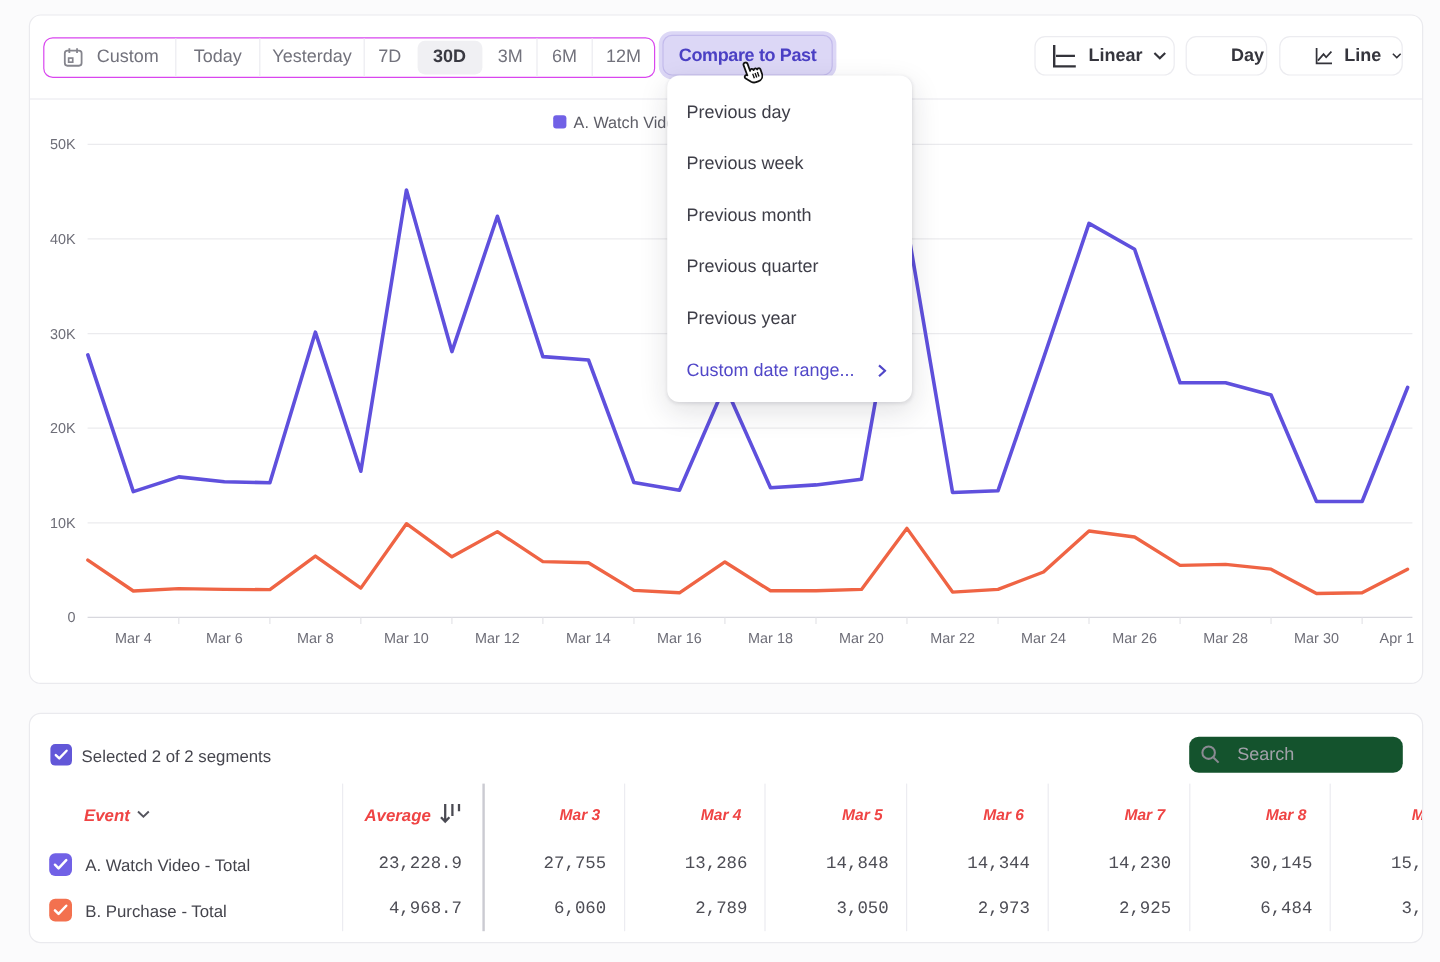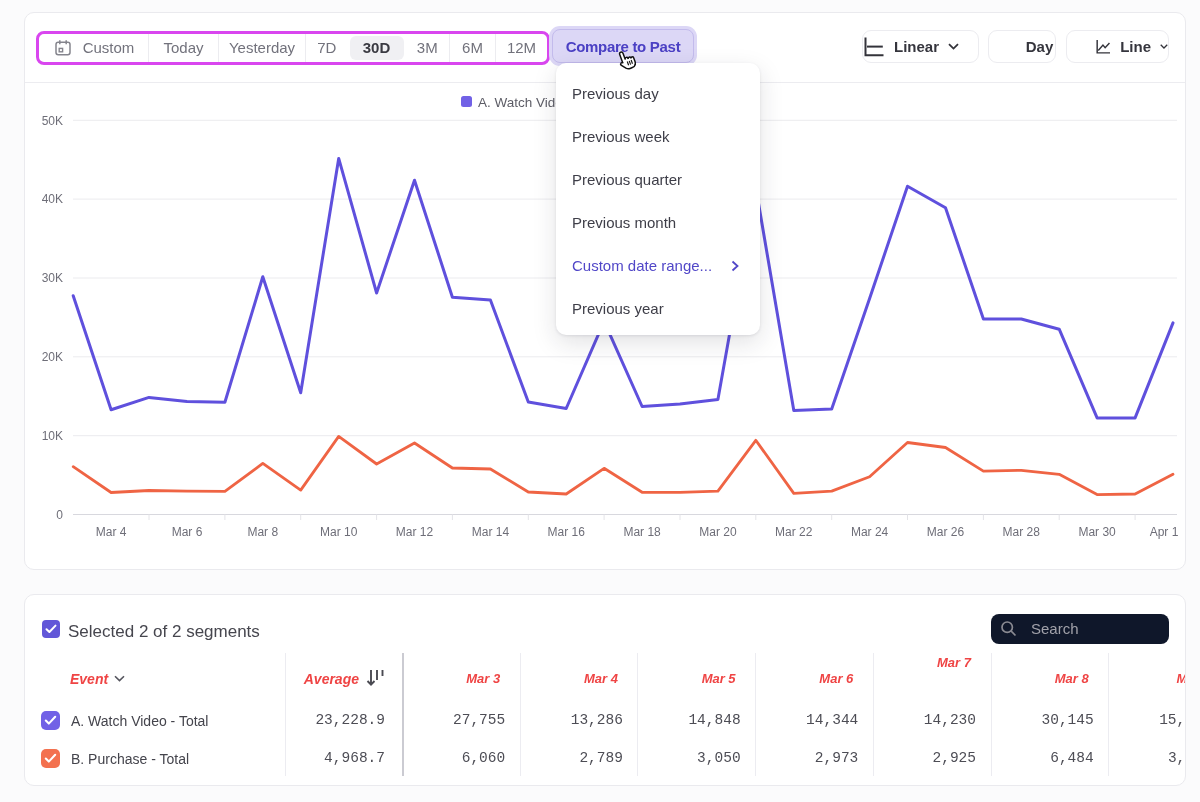--- a/index.html
+++ b/index.html
@@ -2,21 +2,21 @@
 <html><head>
 <meta charset="utf-8">
 <style>
 * { margin:0; padding:0; box-sizing:border-box; }
 html,body { width:1200px; height:802px; background:#fbfbfc; font-family:"Liberation Sans",sans-serif; position:relative; overflow:hidden; }
 .card { position:absolute; background:#fff; border:1px solid #eaeaee; border-radius:10px; }
 #topcard { left:24px; top:12px; width:1162px; height:558px; }
 #botcard { left:24px; top:594px; width:1162px; height:192px; overflow:hidden; }
 .abs { position:absolute; }
 
-#seg { position:absolute; left:11px; top:17.5px; height:34px; border:3px solid #d946ef; border-radius:8px; background:#fff; display:flex; align-items:stretch; }
+#seg { position:absolute; left:11px; top:17.5px; height:34px; border:1px solid #d946ef; border-radius:8px; background:#fff; display:flex; align-items:stretch; }
 #seg .it { display:flex; align-items:center; justify-content:center; font-size:15px; color:#72727c; border-right:1px solid #ececf0; position:relative; }
 #seg .it:last-child { border-right:none; }
 #seg .sel30 { position:relative; }
 #seg .hl { position:absolute; left:2px; right:2px; top:2px; bottom:2px; background:#f0f0f3; border-radius:6px; }
 #seg .sel30 span { position:relative; color:#3a3a42; font-weight:700;text-align:right; }
 .tbtn { position:absolute; top:17px; height:33px; background:#fff; border:1px solid #ececf0; border-radius:9px; display:flex; align-items:center; font-size:15px; color:#35353d; font-weight:700; }
 
 #cmpOuter { position:absolute; left:524px; top:13px; width:148px; height:40px; background:#dcd7f6; border-radius:11px;padding-left:29px; }
 #cmpInner { position:absolute; left:3px; top:3px; right:3px; bottom:3px; border:1px solid #c3bbec; border-radius:8px; display:flex; align-items:center; justify-content:center; font-size:15px; font-weight:700; letter-spacing:-0.3px; color:#4b40c4; }
 
@@ -49,21 +49,21 @@
         <div class="hl"></div>
         <span>30D</span>
       </div>
     <div class="it" style="width:44.5px;">3M</div>
     <div class="it" style="width:46px;">6M</div>
     <div class="it" style="width:51px;">12M</div>
   </div>
   <div id="cmpOuter">
       <div id="cmpInner">Compare to Past</div>
     </div>
-  <div class="tbtn" style="left:837px; width:117px; ">
+  <div class="tbtn" style="left:837px; width:117px; padding-left:13px;">
     <svg width="21" height="21" viewBox="0 0 21 21" fill="none" stroke="#33333a" stroke-width="2">
       <path d="M2.5 1.5 V19.3 H20.5"></path>
       <line x1="4" y1="10.6" x2="19.8" y2="10.6"></line>
     </svg>
     <span style="margin-left:10px;">Linear</span>
     <svg width="11" height="7" viewBox="0 0 11 7" fill="none" stroke="#33333a" stroke-width="1.8" style="margin-left:9px;">
         <path d="M1 1.2 L5.5 5.6 L10 1.2"></path>
       </svg>
   </div>
   <div class="tbtn" style="left:963px; width:68px; justify-content:center;padding-left:44px;">
@@ -133,22 +133,22 @@
 <text x="617" y="93.5" font-size="13.5" fill="#5d5d66">B. Purchase - Total</text>
 </svg>
 </div>
 
 <div id="botcard" class="card">
   <div class="chk" style="left:17px; top:25px; width:18px; height:18px; background:#6257d8;">
     <svg width="12" height="10" viewBox="0 0 12 10" fill="none" stroke="#fff" stroke-width="2" stroke-linecap="round" stroke-linejoin="round">
         <path d="M1.5 5.2 L4.4 8 L10.5 1.6"></path>
       </svg>
   </div>
-  <div class="abs" style="left:43px; top:27px; font-size:17px; color:#46464e;">Selected 2 of 2 segments</div>
-  <div class="abs" style="left:966px; top:19px; width:178px; height:30px; background:#0f172a; border-radius:8px;">
+  <div class="abs" style="left:43px; top:27px; font-size:14px; color:#46464e;">Selected 2 of 2 segments</div>
+  <div class="abs" style="left:966px; top:19px; width:178px; height:30px; background:#14532d; border-radius:8px;">
     <svg width="18" height="18" viewBox="0 0 18 18" fill="none" stroke="#8a8a92" stroke-width="1.7" style="position:absolute; left:9px; top:6px;">
       <circle cx="7.2" cy="7.2" r="5.2"></circle>
         <line x1="11.2" y1="11.2" x2="15.5" y2="15.5"></line>
     </svg>
     <div style="position:absolute; left:40px; top:6px; font-size:15px; color:#a1a1a9;">Search</div>
   </div>
   <div class="sep" style="left:260px;"></div>
 <div class="sep" style="left:494.7px;"></div>
 <div class="sep" style="left:612.4px;"></div>
 <div class="sep" style="left:730.1px;"></div>
@@ -163,21 +163,21 @@
 <div class="hcell" style="right:826px; top:76px; font-size:14px;">Average</div>
 <svg class="abs" style="left:341px; top:74px;" width="20" height="18" viewBox="0 0 20 18" fill="none" stroke="#4a4a52" stroke-width="1.9">
       <path d="M5 1 V15.5 M1.5 12 L5 15.7 L8.5 12"></path>
       <line x1="11" y1="1" x2="11" y2="11"></line>
       <line x1="16.5" y1="1" x2="16.5" y2="7"></line>
     </svg>
 <div class="hcell" style="right:684.8px; top:76px;">Mar 3</div>
 <div class="hcell" style="right:567.1px; top:76px;">Mar 4</div>
 <div class="hcell" style="right:449.4px; top:76px;">Mar 5</div>
 <div class="hcell" style="right:331.7px; top:76px;">Mar 6</div>
-<div class="hcell" style="right:214.0px; top:60px;margin-left:12px;">Mar 7</div>
+<div class="hcell" style="right:214.0px; top:76px;margin-left:12px;">Mar 7</div>
 <div class="hcell" style="right:96.3px; top:76px;">Mar 8</div>
 <div class="hcell" style="right:-25.4px; top:76px;">Mar 9</div>
 <div class="vcell" style="right:800.0px; top:117px;">23,228.9</div>
 <div class="vcell" style="right:679.8px; top:117px;">27,755</div>
 <div class="vcell" style="right:562.1px; top:117px;">13,286</div>
 <div class="vcell" style="right:444.4px; top:117px;">14,848</div>
 <div class="vcell" style="right:326.7px; top:117px;">14,344</div>
 <div class="vcell" style="right:209.0px; top:117px;">14,230</div>
 <div class="vcell" style="right:91.3px; top:117px;">30,145</div>
 <div class="vcell" style="right:-26.4px; top:117px;">15,452</div>
@@ -200,28 +200,28 @@
       </svg>
     </div>
 <div class="abs" style="left:46px; top:118px; font-size:14px; color:#44444c;">A. Watch Video - Total</div>
 <div class="abs" style="left:46px; top:156px; font-size:14px; color:#44444c;">B. Purchase - Total</div>
 
 </div>
 
 <div id="menu">
   <div class="mi">Previous day</div>
   <div class="mi">Previous week</div>
+  <div class="mi">Previous month</div>
   <div class="mi">Previous quarter</div>
-  <div class="mi">Previous month</div>
+  <div class="mi">Previous year</div>
   <div class="mi purple">Custom date range...
     <svg width="8" height="12" viewBox="0 0 8 12" fill="none" stroke="#5147c8" stroke-width="1.8" style="position:absolute; left:175px;">
         <path d="M1.5 1.5 L6.5 6 L1.5 10.5"></path>
       </svg>
   </div>
-  <div class="mi">Previous year</div>
 </div>
 <svg class="abs" style="left:612px; top:51px; z-index:60;" width="24" height="24" viewBox="0 0 22 22">
 <g transform="rotate(-20 8 4)">
 <path d="M7.4 2.9 C7.4 2 8.1 1.3 9 1.3 C9.9 1.3 10.6 2 10.6 2.9 L10.6 8.6 Q11.2 7.3 12.2 7.5 Q13.2 7.7 13.3 8.9 L13.5 8.9 Q14 7.9 15 8.1 Q15.9 8.3 16 9.4 L16.2 9.4 Q16.7 8.6 17.5 8.8 Q18.4 9 18.4 10 L18.4 13.3 C18.4 16.2 16.5 18.2 13.7 18.2 L11.9 18.2 C10.6 18.2 9.4 17.6 8.5 16.6 L5.5 12.8 C5 12.2 5 11.4 5.6 10.9 C6.1 10.4 7 10.4 7.5 11 L7.4 11 Z" fill="#fff" stroke="#111" stroke-width="1.35" stroke-linejoin="round"></path>
 <line x1="11.7" y1="11.3" x2="11.7" y2="15" stroke="#111" stroke-width="1.05"></line>
 <line x1="13.6" y1="11.4" x2="13.6" y2="15.1" stroke="#111" stroke-width="1.05"></line>
 <line x1="15.5" y1="11.3" x2="15.5" y2="14.9" stroke="#111" stroke-width="1.05"></line>
 </g>
 </svg>
 

